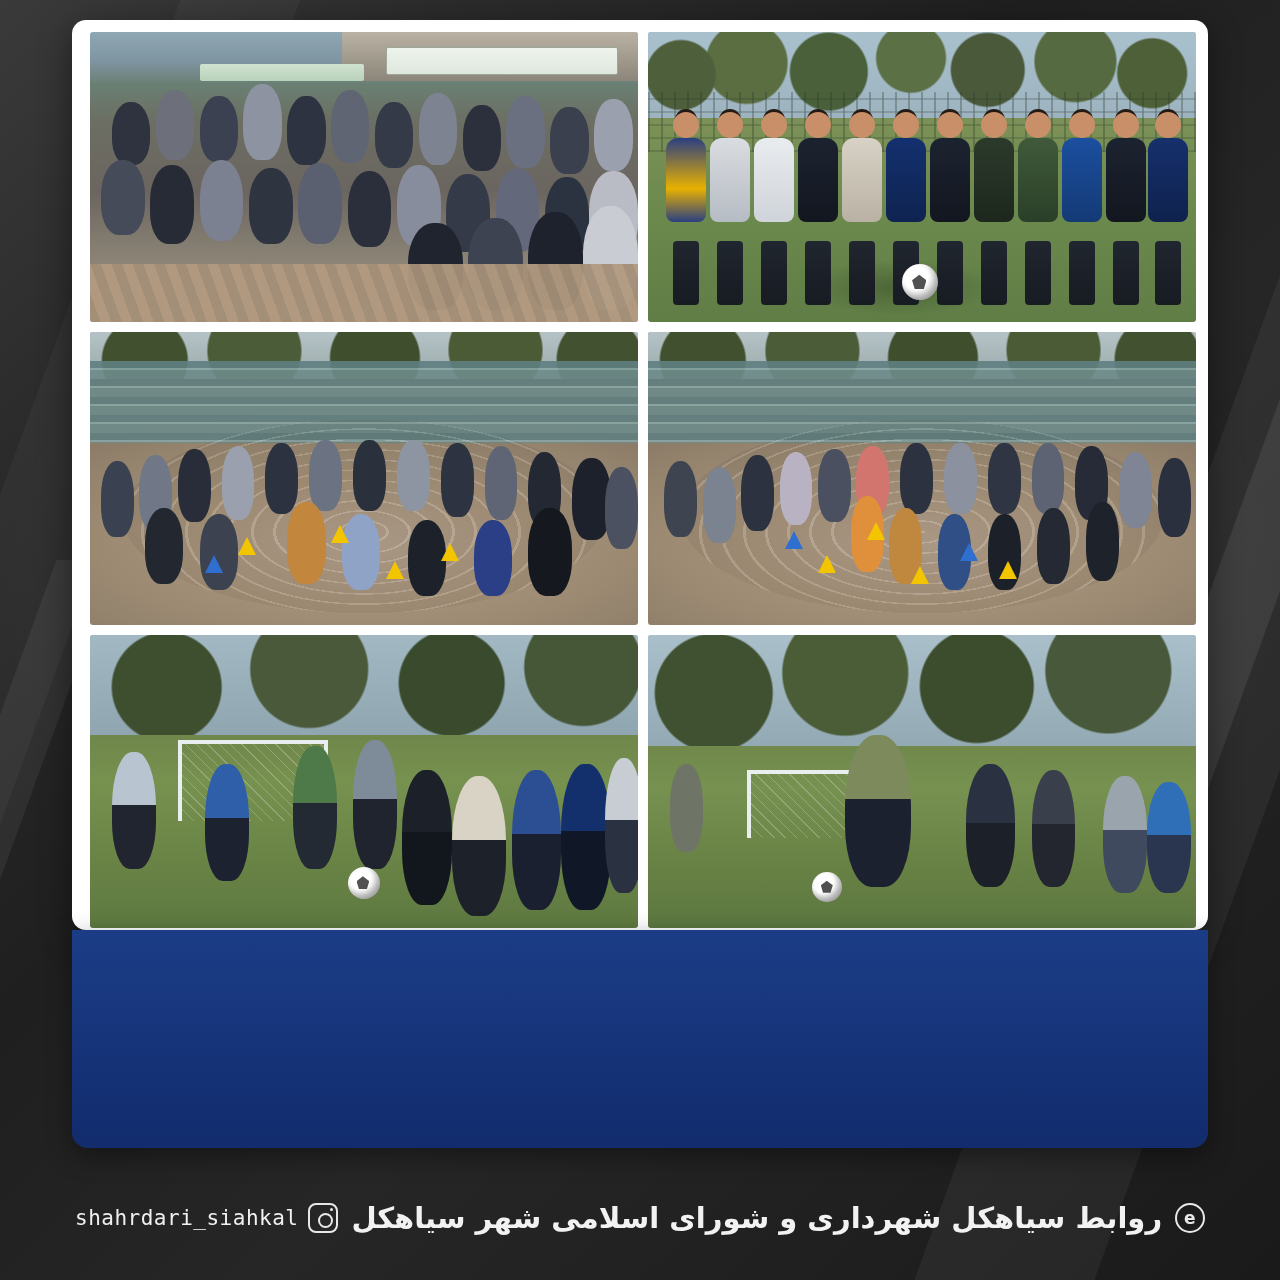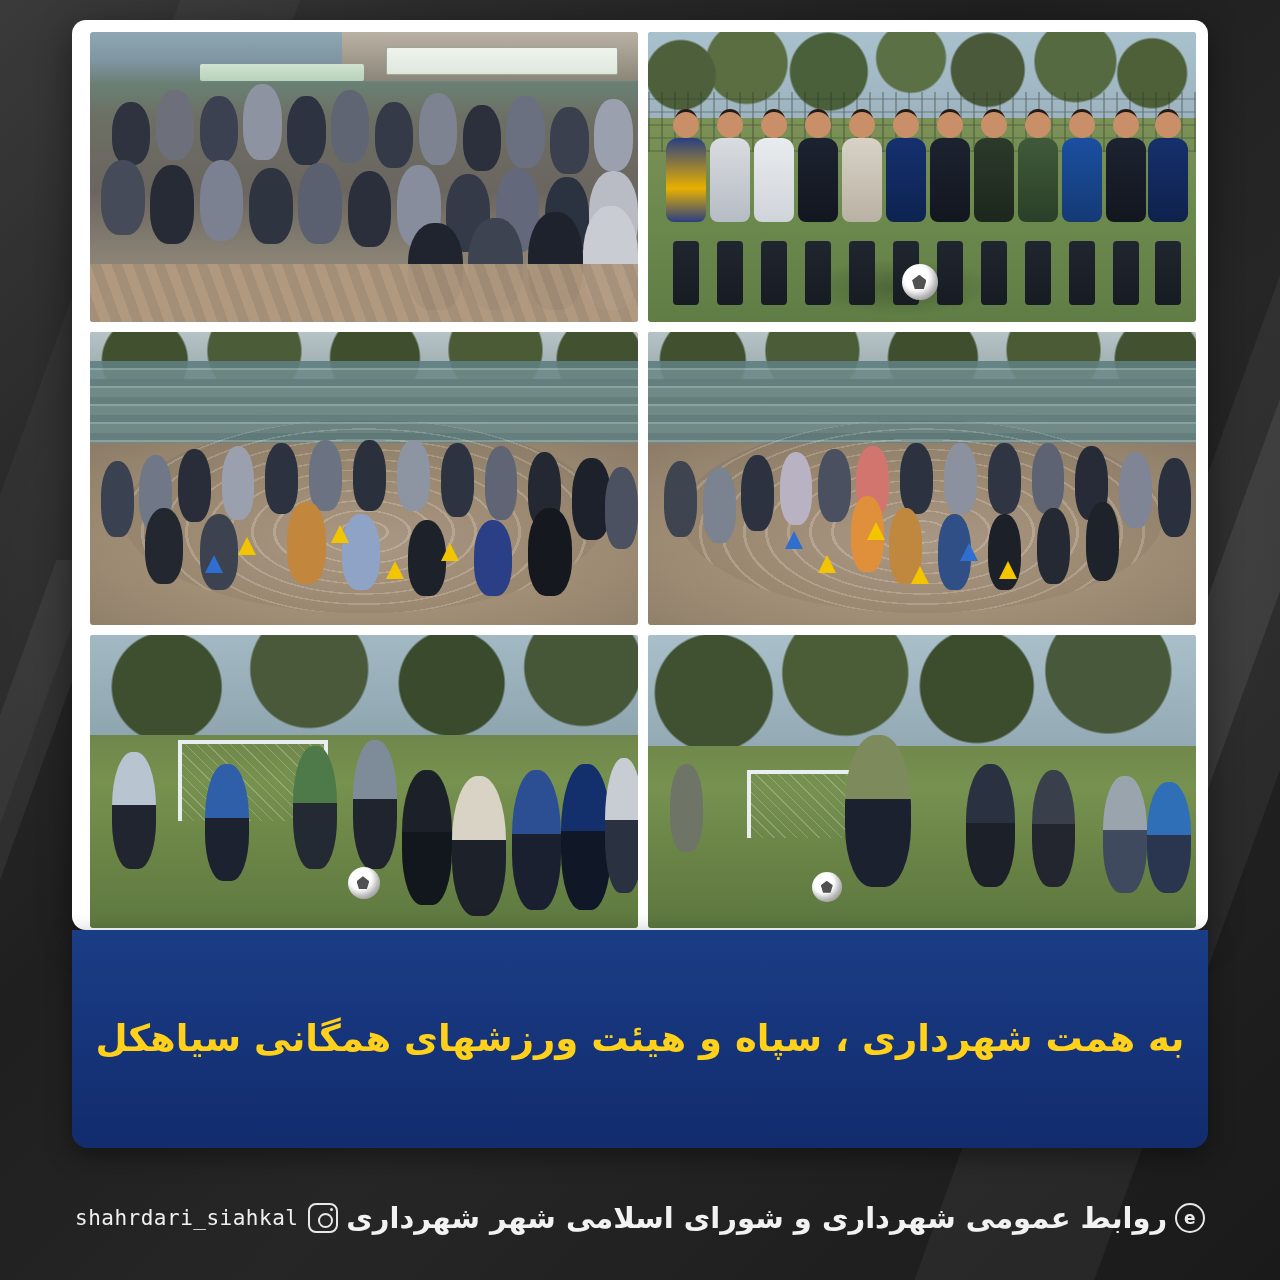--- a/index.html
+++ b/index.html
@@ -556,30 +556,29 @@
         <div class="crowd-dot" style="left:94%; top:42%; width:7%;  height:46%; background:linear-gradient(#c8cdd4 0 46%, #2a3140 46%);"></div>
 
         <div class="ball" style="width:32px;height:32px;left:47%;bottom:10%;"></div>
         <div class="cap">کودکان در حال بازی فوتبال مقابل دروازه سفید</div>
       </div>
 
     </div>
   </div>
 
   <div class="caption-block">
-    <div class="caption-line1">به همت شهرداری ، سپاه و هیئت ورزشهای همگانی سیاهکل</div>
   </div>
 
   <div class="footer">
     <div class="footer-inner">
       <div class="handle">
         <span class="social-icon eitaa"></span>
       </div>
 
-      <div class="footer-center">روابط عمومی شهرداری و شورای اسلامی شهر شهرداری</div>
+      <div class="footer-center">روابط سیاهکل شهرداری و شورای اسلامی شهر سیاهکل</div>
 
       <div class="handle">
         <span>shahrdari_siahkal</span>
         <span class="social-icon ig"></span>
       </div>
     </div>
   </div>
 </div>
 
 </body></html>

